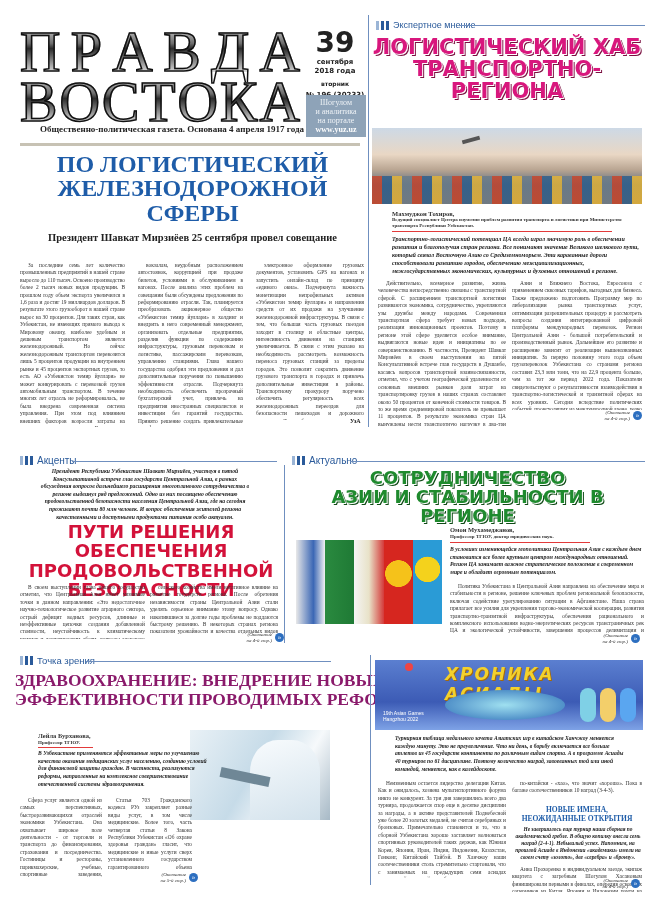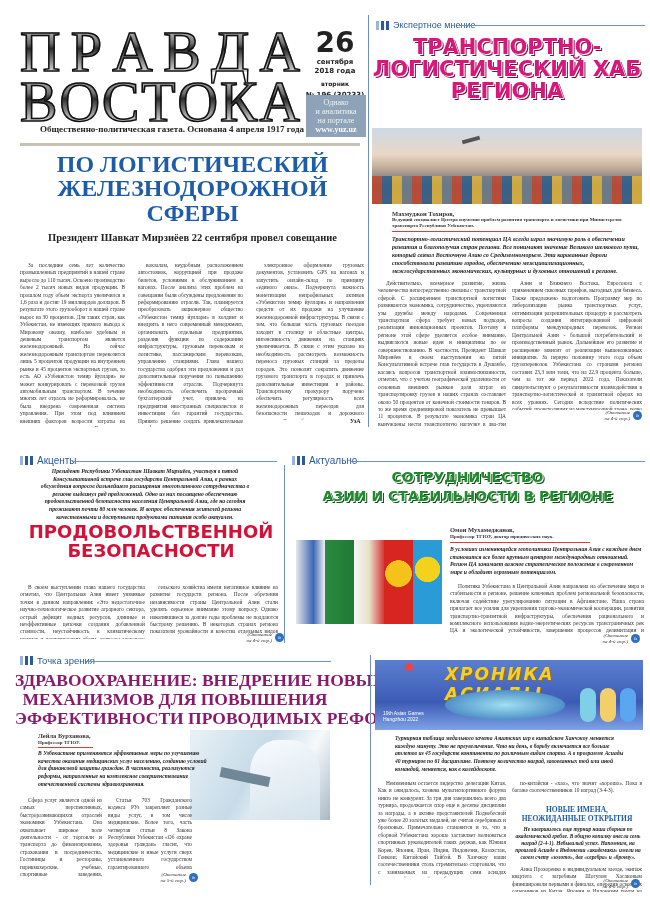--- a/index.html
+++ b/index.html
@@ -82,41 +82,41 @@
       <span>С</span>
       <span>Т</span>
       <span>О</span>
       <span>К</span>
       <span>А</span>
     </div>
   <div class="tagline">Общественно-политическая газета. Основана 4 апреля 1917 года</div>
   <div class="mast-rule"></div>
 
   <div class="date-box">
-    <div class="date-day">26</div>
+    <div class="date-day">39</div>
     <div class="date-small">сентября</div>
     <div class="date-small">2018 года</div>
     <div class="date-small" style="margin-top:3px;font-size:6px">вторник</div>
     <div class="date-small" style="margin-top:3px">№ 196 (30233)</div>
   </div>
   <div class="portal">
-    <div>Однако</div>
+    <div>Шогулом</div>
     <div>и аналитика</div>
     <div>на портале</div>
     <b>www.yuz.uz</b>
   </div>
 </div>
 
 <div>
   <div class="h-blue abs" style="left:20px;top:152px;width:345px;font-size:24px;">
     <div>ПО ЛОГИСТИЧЕСКИЙ</div>
     <div>ЖЕЛЕЗНОДОРОЖНОЙ СФЕРЫ</div>
   </div>
   <div class="subhead abs" style="left:20px;top:231px;width:345px;font-size:10.5px;line-height:14px;">
-    <div>Президент Шавкат Мирзиёев 22 сентября провел совещание</div>
+    <div>Президент Шавкат Мирзиёев 25 сентября провел совещание</div>
   </div>
   <div class="col" style="left:20px;top:262px;width:105px;height:165px;">
       <p>За последние семь лет количество промышленных предприятий в нашей стране выросло до 110 тысяч. Освоено производство более 2 тысяч новых видов продукции. В прошлом году объем экспорта увеличился в 1,6 раза и достиг 19 миллиардов долларов. В результате этого грузооборот в нашей стране вырос на 30 процентов. Для таких стран, как Узбекистан, не имеющих прямого выхода к Мировому океану, наиболее удобным и дешевым транспортом является железнодорожный. Но сейчас железнодорожным транспортом перевозится лишь 5 процентов продукции на внутреннем рынке и 45 процентов экспортных грузов, то есть АО «Узбекистон темир йуллари» не может конкурировать с перевозкой грузов автомобильным транспортом. В течение многих лет отрасль не реформировалась, не была внедрена современная система управления. При этом под влиянием внешних факторов возросли затраты на транспортировку и логистику. В результате доходы акционерного общества, как и качество услуг, остаются низкими. В частности, указано на нехватку вагонов и устаревание их парка. При высоких тарифах и модели управления затруднено участие частного сектора в отрасли. Доходы большинства станций не покрывают расходов. Остается недостаточным уровень цифровизации. Население недовольно качеством сервиса на вокзалах, ограниченностью доступа к центральным</p>
     </div>
   <div class="col" style="left:138px;top:262px;width:105px;height:165px;">
       <p>вокзалам, неудобным расположением автостоянок, коррупцией при продаже билетов, условиями в обслуживанием в вагонах. После анализа этих проблем на совещании были обсуждены предложения по реформированию отрасли. Так, планируется преобразовать акционерное общество «Узбекистон темир йуллари» в холдинг и внедрить в него современный менеджмент, организовать отдельные предприятия, разделив функции по содержанию инфраструктуры, грузовым перевозкам и логистике, пассажирским перевозкам, управлению станциями. Глава нашего государства одобрил эти предложения и дал дополнительные поручения по повышению эффективности отрасли. Подчеркнута необходимость обеспечить прозрачный бухгалтерский учет, привлечь на предприятия иностранных специалистов и инвестиции без гарантий государства. Принято решение создать привлекательные тарифы для частного сектора, выделять предпринимателям кредиты на покупку вагонов. Указано на возможность строительства современных торговых комплексов вокруг центральных вокзалов, выставления на аукцион внутривокзальных площадей. Свободные площади вокруг железнодорожных станций могут быть выделены под проекты логистики и производства. Поставлена задача совместно с Министерством цифровых технологий наладить</p>
     </div>
   <div class="col" style="left:256px;top:262px;width:108px;height:158px;">
       <p>электронное оформление грузовых документов, установить GPS на вагонах и запустить онлайн-склад по принципу «единого окна». Подчеркнута важность монетизации непрофильных активов «Узбекистон темир йуллари» и направления средств от их продажи на улучшение железнодорожной инфраструктуры. В связи с тем, что большая часть грузовых поездов заходит в столицу и областные центры, интенсивность движения на станциях увеличивается. В связи с этим указано на необходимость рассмотреть возможность переноса грузовых станций за пределы городов. Это позволит сократить движение грузового транспорта в городах и привлечь дополнительные инвестиции в районы. Транспортному прокурору поручено обеспечить регулярность всех железнодорожных переездов для безопасности пешеходов и дорожного движения. Также были затронуты вопросы повышения квалификации работников железной дороги. Глава государства отметил, что в результате реформирования ставится цель создание такой железнодорожной системы, которая бы удовлетворяла потребности предпринимателей. Ответственные лица представили доклад по обсужденным на совещании вопросам.</p>
     </div>
@@ -134,22 +134,22 @@
       </span>
     <span>Экспертное мнение</span>
   </div>
   <div class="sec-line" style="left:460px;top:25px;width:185px;"></div>
 
   <div class="img-hub">
     <div class="abs" style="left:0;bottom:0;width:100%;height:28px;background:repeating-linear-gradient(90deg,#c4462e 0 10px,#2f5f8c 10px 20px,#e0b23a 20px 30px,#6b7c8a 30px 40px);opacity:.85;"></div>
     <div class="abs" style="left:90px;top:10px;width:18px;height:4px;background:#555;transform:rotate(-15deg);"></div>
   </div>
   <div class="h-pink abs" style="left:372px;top:36px;width:270px;font-size:21px;">
+    <div>ЛОГИСТИЧЕСКИЙ ХАБ</div>
     <div>ТРАНСПОРТНО-</div>
-    <div>ЛОГИСТИЧЕСКИЙ ХАБ</div>
     <div>РЕГИОНА</div>
   </div>
 
   <div class="byline" style="left:392px;top:210px;width:240px;">
     <div class="name">Махмуджон Тохиров,</div>
     <div style="font-size:5px;line-height:6px;">Ведущий специалист Центра изучения проблем развития транспорта и логистики при Министерстве транспорта Республики Узбекистан.</div>
   </div>
   <div class="red-rule" style="left:392px;top:231px;width:220px;"></div>
   <div class="lead" style="left:392px;top:235px;width:248px;height:42px;">Транспортно-логистический потенциал ЦА всегда играл значимую роль в обеспечении развития и благополучия стран региона. Все понимают значение Великого шелкового пути, который связал Восточную Азию со Средиземноморьем. Эти караванные дороги способствовали развитию городов, обеспечению межцивилизационных, межгосударственных экономических, культурных и духовных отношений в регионе.</div>
 
@@ -172,20 +172,21 @@
         <i></i>
         <i></i>
       </span>
     <span style="font-size:10px;">Акценты</span>
   </div>
   <div class="sec-line" style="left:72px;top:461px;width:205px;"></div>
 
   <div class="lead" style="left:40px;top:468px;width:210px;height:52px;text-align:center;font-size:5.7px;line-height:7.6px;">Президент Республики Узбекистан Шавкат Мирзиёев, участвуя в пятой Консультативной встрече глав государств Центральной Азии, в рамках обсуждения вопросов дальнейшего расширения многопланового сотрудничества в регионе выдвинул ряд предложений. Одно из них посвящено обеспечению продовольственной безопасности населения Центральной Азии, где на сегодня проживают почти 80 млн человек. И вопрос обеспечения жителей региона качественными и доступными продуктами питания особо актуален.</div>
 
   <div class="h-red abs" style="left:20px;top:522px;width:262px;font-size:18px;">
+    <div>ПУТИ РЕШЕНИЯ ОБЕСПЕЧЕНИЯ</div>
     <div>ПРОДОВОЛЬСТВЕННОЙ</div>
     <div>БЕЗОПАСНОСТИ</div>
   </div>
 
   <div class="col" style="left:20px;top:584px;width:125px;height:55px;">
       <p>В своем выступлении глава нашего государства отметил, что Центральная Азия имеет уязвимые точки в данном направлении: «Это недостаточное научно-технологическое развитие аграрного сектора, острый дефицит водных ресурсов, длинные и неэффективные цепочки создания добавленной стоимости, неустойчивость к климатическому кризису и логистическим сбоям, вопросы здорового питания». Действительно, имеющиеся недостатки, отсталое научно-технологическое обеспечение в сфере</p>
     </div>
   <div class="col" style="left:150px;top:584px;width:128px;height:50px;">
       <p>сельского хозяйства имели негативное влияние на развитие государств региона. После обретения независимости страны Центральной Азии стали уделять серьезное внимание этому вопросу. Однако накопившиеся за долгие годы проблемы не поддаются быстрому решению. В некоторых странах региона показатели урожайности и качества отдельных видов культур до сих пор низкие. Уровень продуктивности животноводческой отрасли тоже намного ниже показателей передовых стран.</p>
     </div>
@@ -201,21 +202,21 @@
   <div class="sec-label" style="left:292px;top:455px;">
     <span class="sec-bars">
         <i></i>
         <i></i>
         <i></i>
       </span>
     <span style="font-size:10px;">Актуально</span>
   </div>
   <div class="sec-line" style="left:350px;top:461px;width:295px;"></div>
 
-  <div class="h-green abs" style="left:290px;top:468px;width:355px;font-size:14px;line-height:19px;">
+  <div class="h-green abs" style="left:290px;top:468px;width:355px;font-size:18px;line-height:19px;">
     <div>СОТРУДНИЧЕСТВО</div>
     <div>АЗИИ И СТАБИЛЬНОСТИ В РЕГИОНЕ</div>
   </div>
 
   <div class="flags">
     <div style="background:linear-gradient(90deg,#e8e8e8,#3b67b5 60%,#f1f1f1);"></div>
     <div style="background:linear-gradient(90deg,#2a8a3f,#1f7a35);"></div>
     <div style="background:linear-gradient(90deg,#f5f5f5,#e8e2c8 50%,#d43a3a);"></div>
     <div style="background:radial-gradient(circle at 50% 40%,#f5c21a 0 25%,#d6261f 26%);"></div>
     <div style="background:radial-gradient(circle at 50% 35%,#f4d21c 0 22%,#2a9bd6 23%);"></div>
@@ -247,21 +248,20 @@
   </div>
   <div class="sec-line" style="left:86px;top:661px;width:245px;"></div>
 
   <div class="img-doctor">
     <div class="abs" style="left:60px;top:10px;width:70px;height:80px;background:linear-gradient(160deg,#f8fbfd,#d3e2ec);border-radius:40% 40% 0 0;"></div>
     <div class="abs" style="left:30px;top:42px;width:50px;height:10px;background:#6f8796;transform:rotate(12deg);"></div>
   </div>
 
   <div class="h-purple abs" style="left:15px;top:671px;width:320px;font-size:17.5px;line-height:19px;">
     <div style="white-space:nowrap;">ЗДРАВООХРАНЕНИЕ: ВНЕДРЕНИЕ НОВЫХ</div>
-    <div>МЕХАНИЗМОВ ДЛЯ ПОВЫШЕНИЯ</div>
     <div style="white-space:nowrap;">ЭФФЕКТИВНОСТИ ПРОВОДИМЫХ РЕФОРМ</div>
   </div>
 
   <div class="byline" style="left:38px;top:732px;width:160px;">
     <div class="name">Лейла Бурханова,</div>
     <div style="font-size:5px;">Профессор ТГЮУ.</div>
   </div>
   <div class="red-rule" style="left:38px;top:747px;width:55px;"></div>
   <div class="lead" style="left:38px;top:750px;width:170px;height:42px;font-size:5.6px;line-height:7.7px;">В Узбекистане применяются эффективные меры по улучшению качества оказания медицинских услуг населению, созданию условий для финансовой защиты граждан. В частности, реализуются реформы, направленные на комплексное совершенствование отечественной системы здравоохранения.</div>
 

